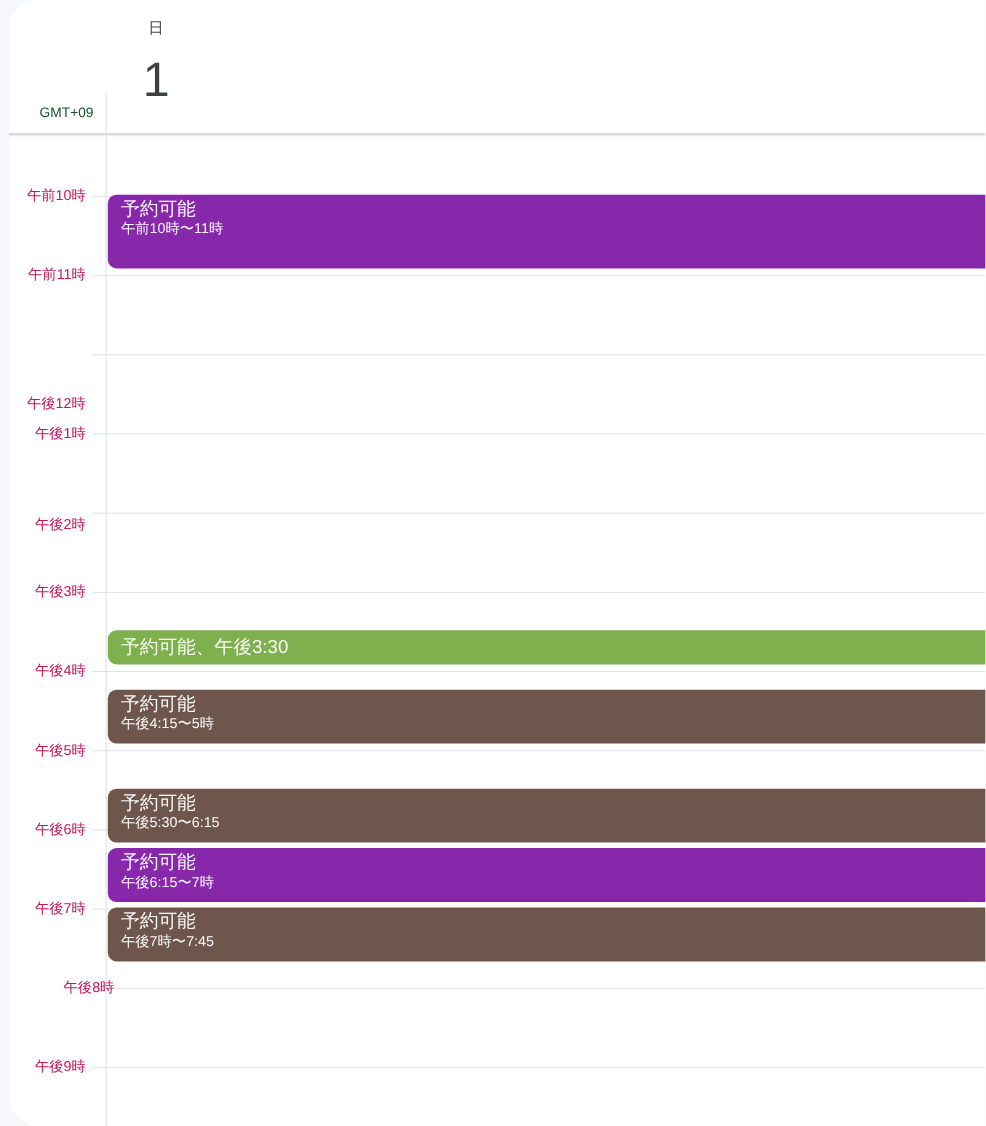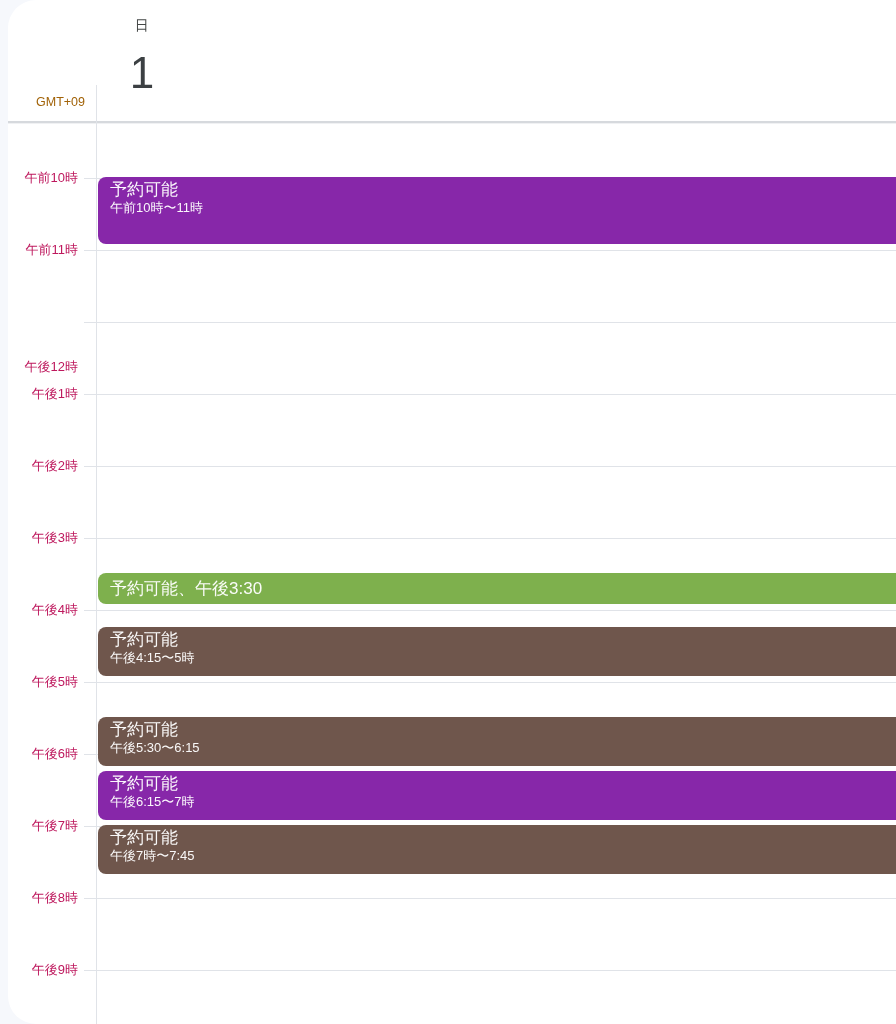--- a/index.html
+++ b/index.html
@@ -40,21 +40,21 @@
     line-height: 48px;
     font-weight: 400;
     color: #3c4043;
   }
 
   .gmt-label {
     position: absolute;
     left: 0; top: 95px; width: 85px;
     text-align: right;
     font-size: 12.5px;
-    color: #a16207;
+    color: #14532d;
   }
 
   
   .allday-sep {
     position: absolute;
     left: 8px; right: 0; top: 121px; height: 2px;
     background: #d6d9dd;
     box-shadow: 0 1px 0 #f0f1f3;
   }
 
@@ -139,27 +139,27 @@
       <div class="hour-line" style="top: 754px;"></div>
       <div class="hour-line" style="top: 826px;"></div>
       <div class="hour-line" style="top: 898px;"></div>
       <div class="hour-line" style="top: 970px;"></div>
     </div>
   <div id="time-labels">
       <div class="time-label" style="top: 169px;">午前10時</div>
       <div class="time-label" style="top: 241px;">午前11時</div>
       <div class="time-label" style="top: 313px; margin-top: 45px;">午後12時</div>
       <div class="time-label" style="top: 385px;">午後1時</div>
-      <div class="time-label" style="top: 457px; text-align: right;">午後2時</div>
+      <div class="time-label" style="top: 468px; text-align: right;">午後2時</div>
       <div class="time-label" style="top: 529px; text-align: right;">午後3時</div>
       <div class="time-label" style="top: 601px;">午後4時</div>
       <div class="time-label" style="top: 673px;">午後5時</div>
       <div class="time-label" style="top: 745px;">午後6時</div>
       <div class="time-label" style="top: 817px;">午後7時</div>
-      <div class="time-label" style="top: 889px;">午後8時</div>
+      <div class="time-label" style="top: 889px; padding-left: 26px;">午後8時</div>
       <div class="time-label" style="top: 961px;">午後9時</div>
     </div>
 
   <div class="day-column"></div>
 
   <div id="events-layer">
       <div class="event" style="top: 177px; height: 67px; background: rgb(135, 39, 169);">
         <span class="ev-title">予約可能</span>
         <span class="ev-time">午前10時〜11時</span>
       </div>

